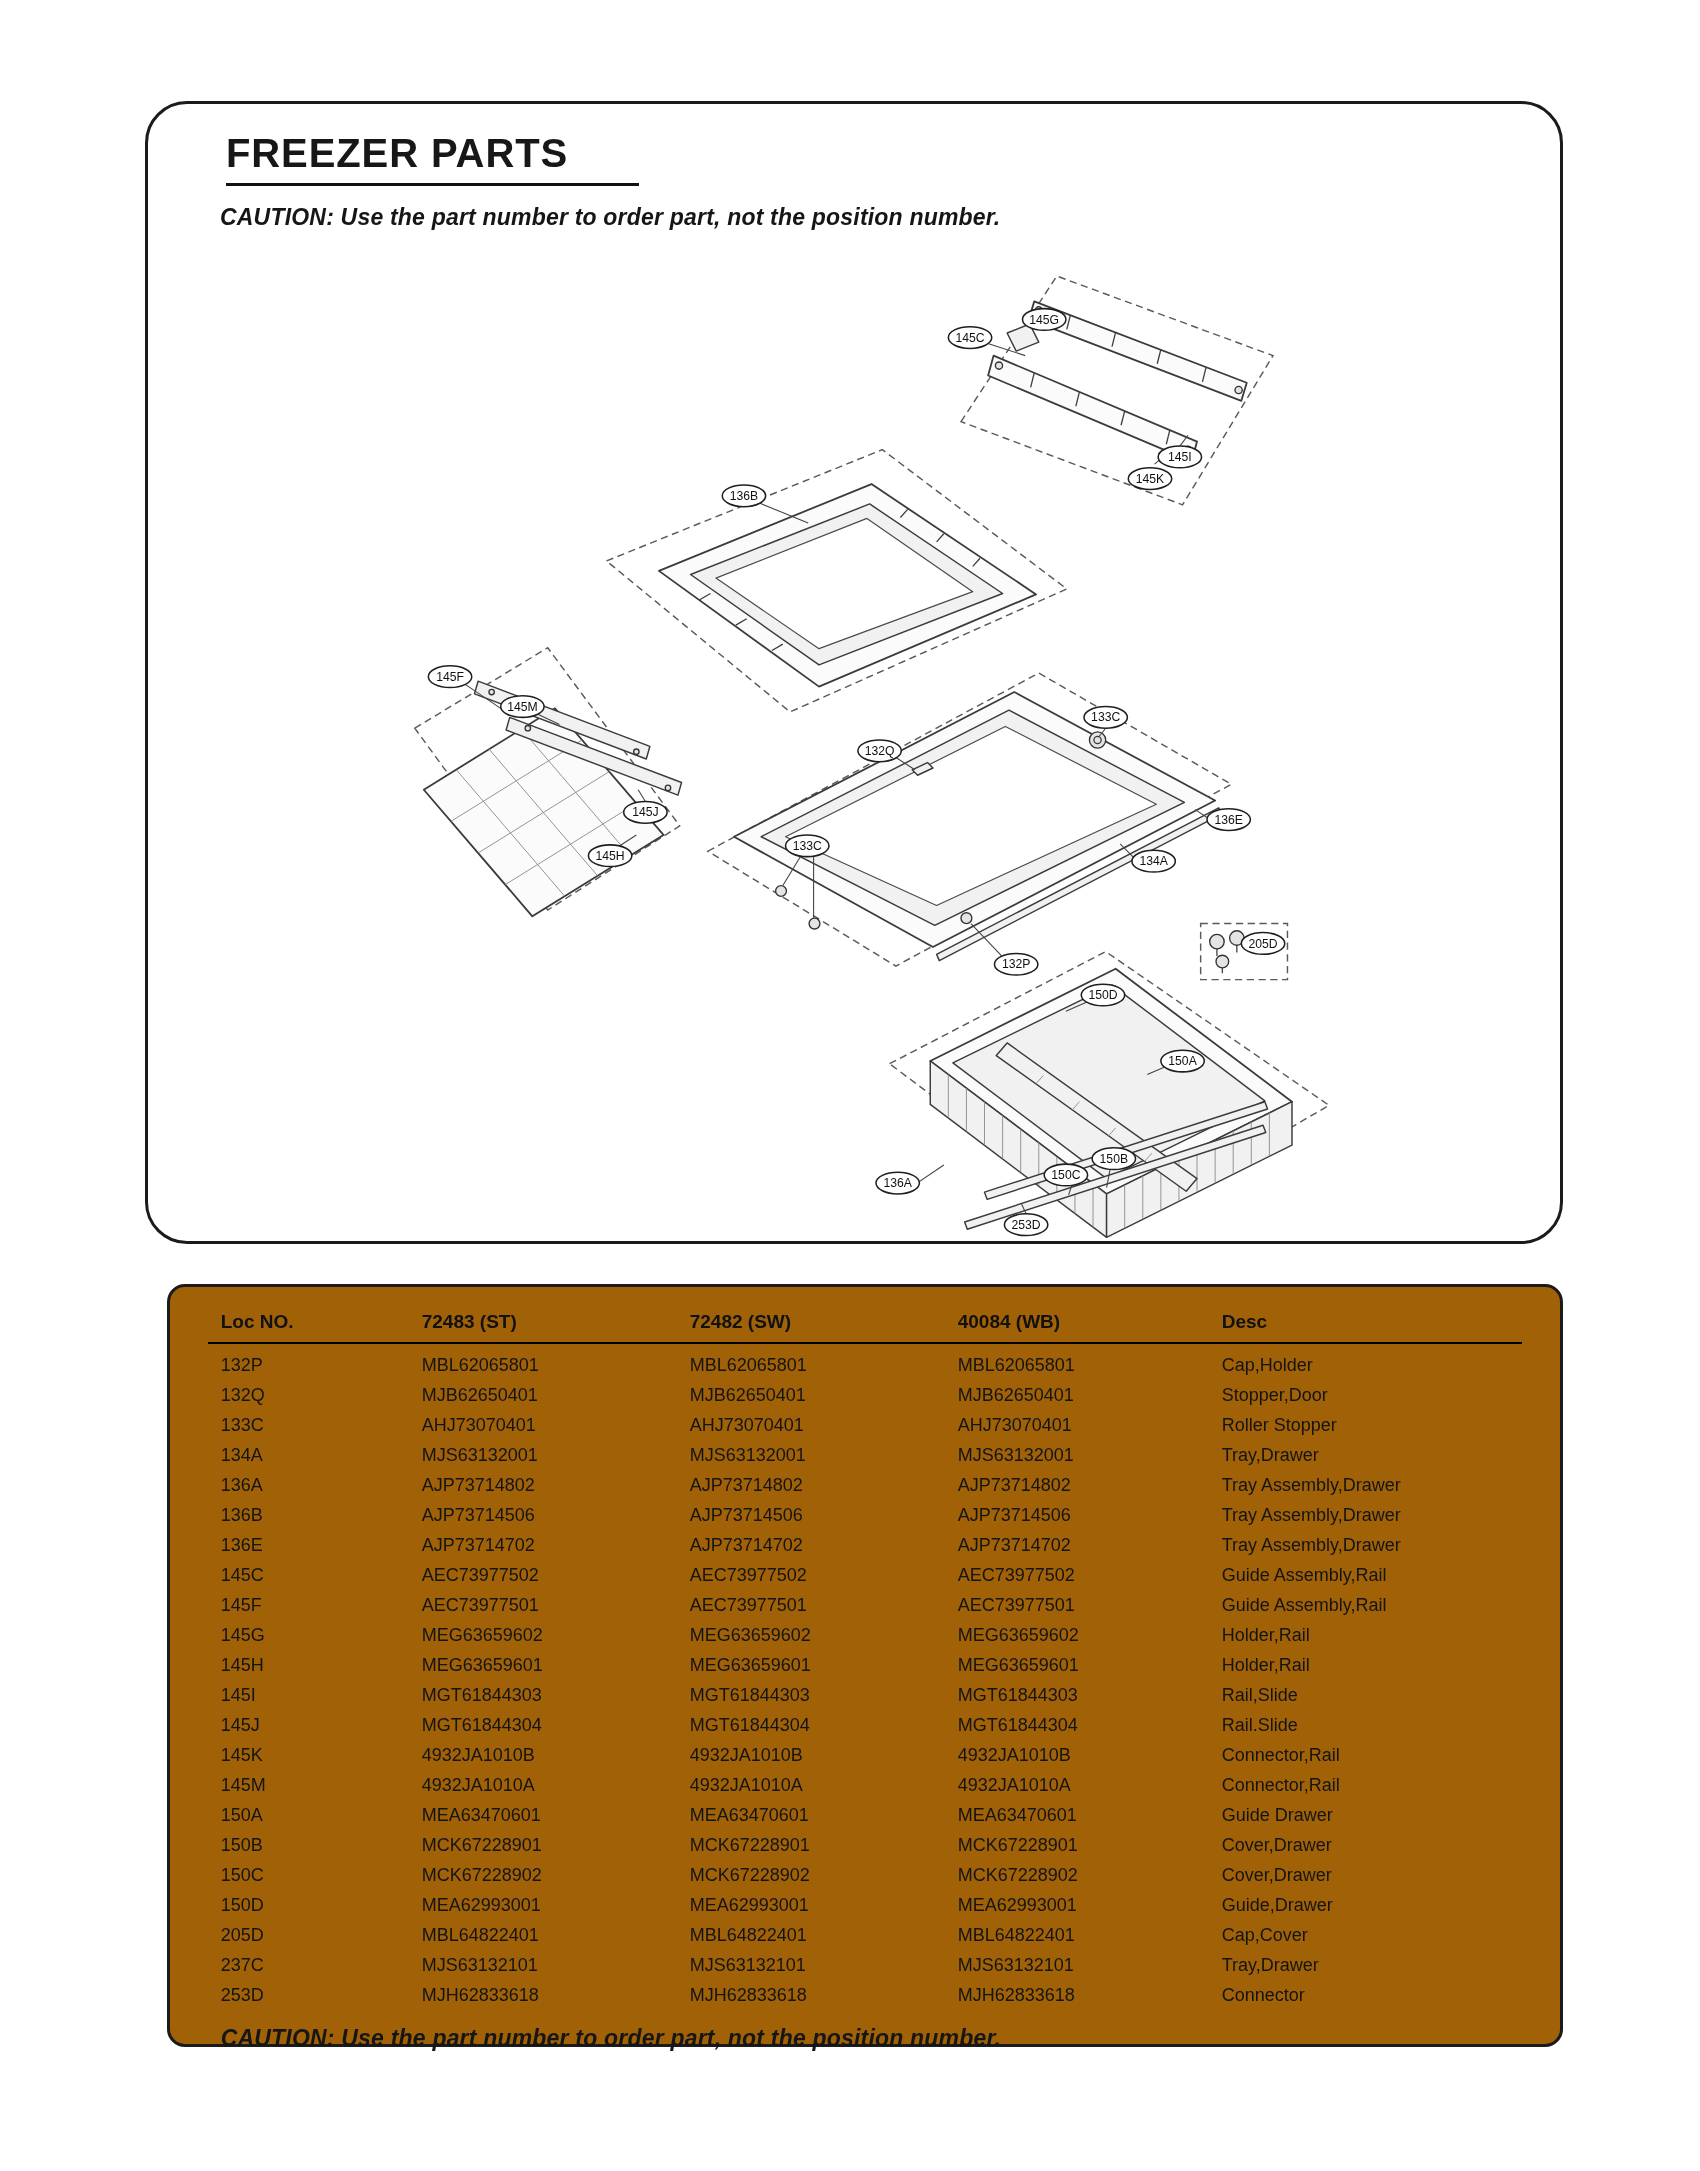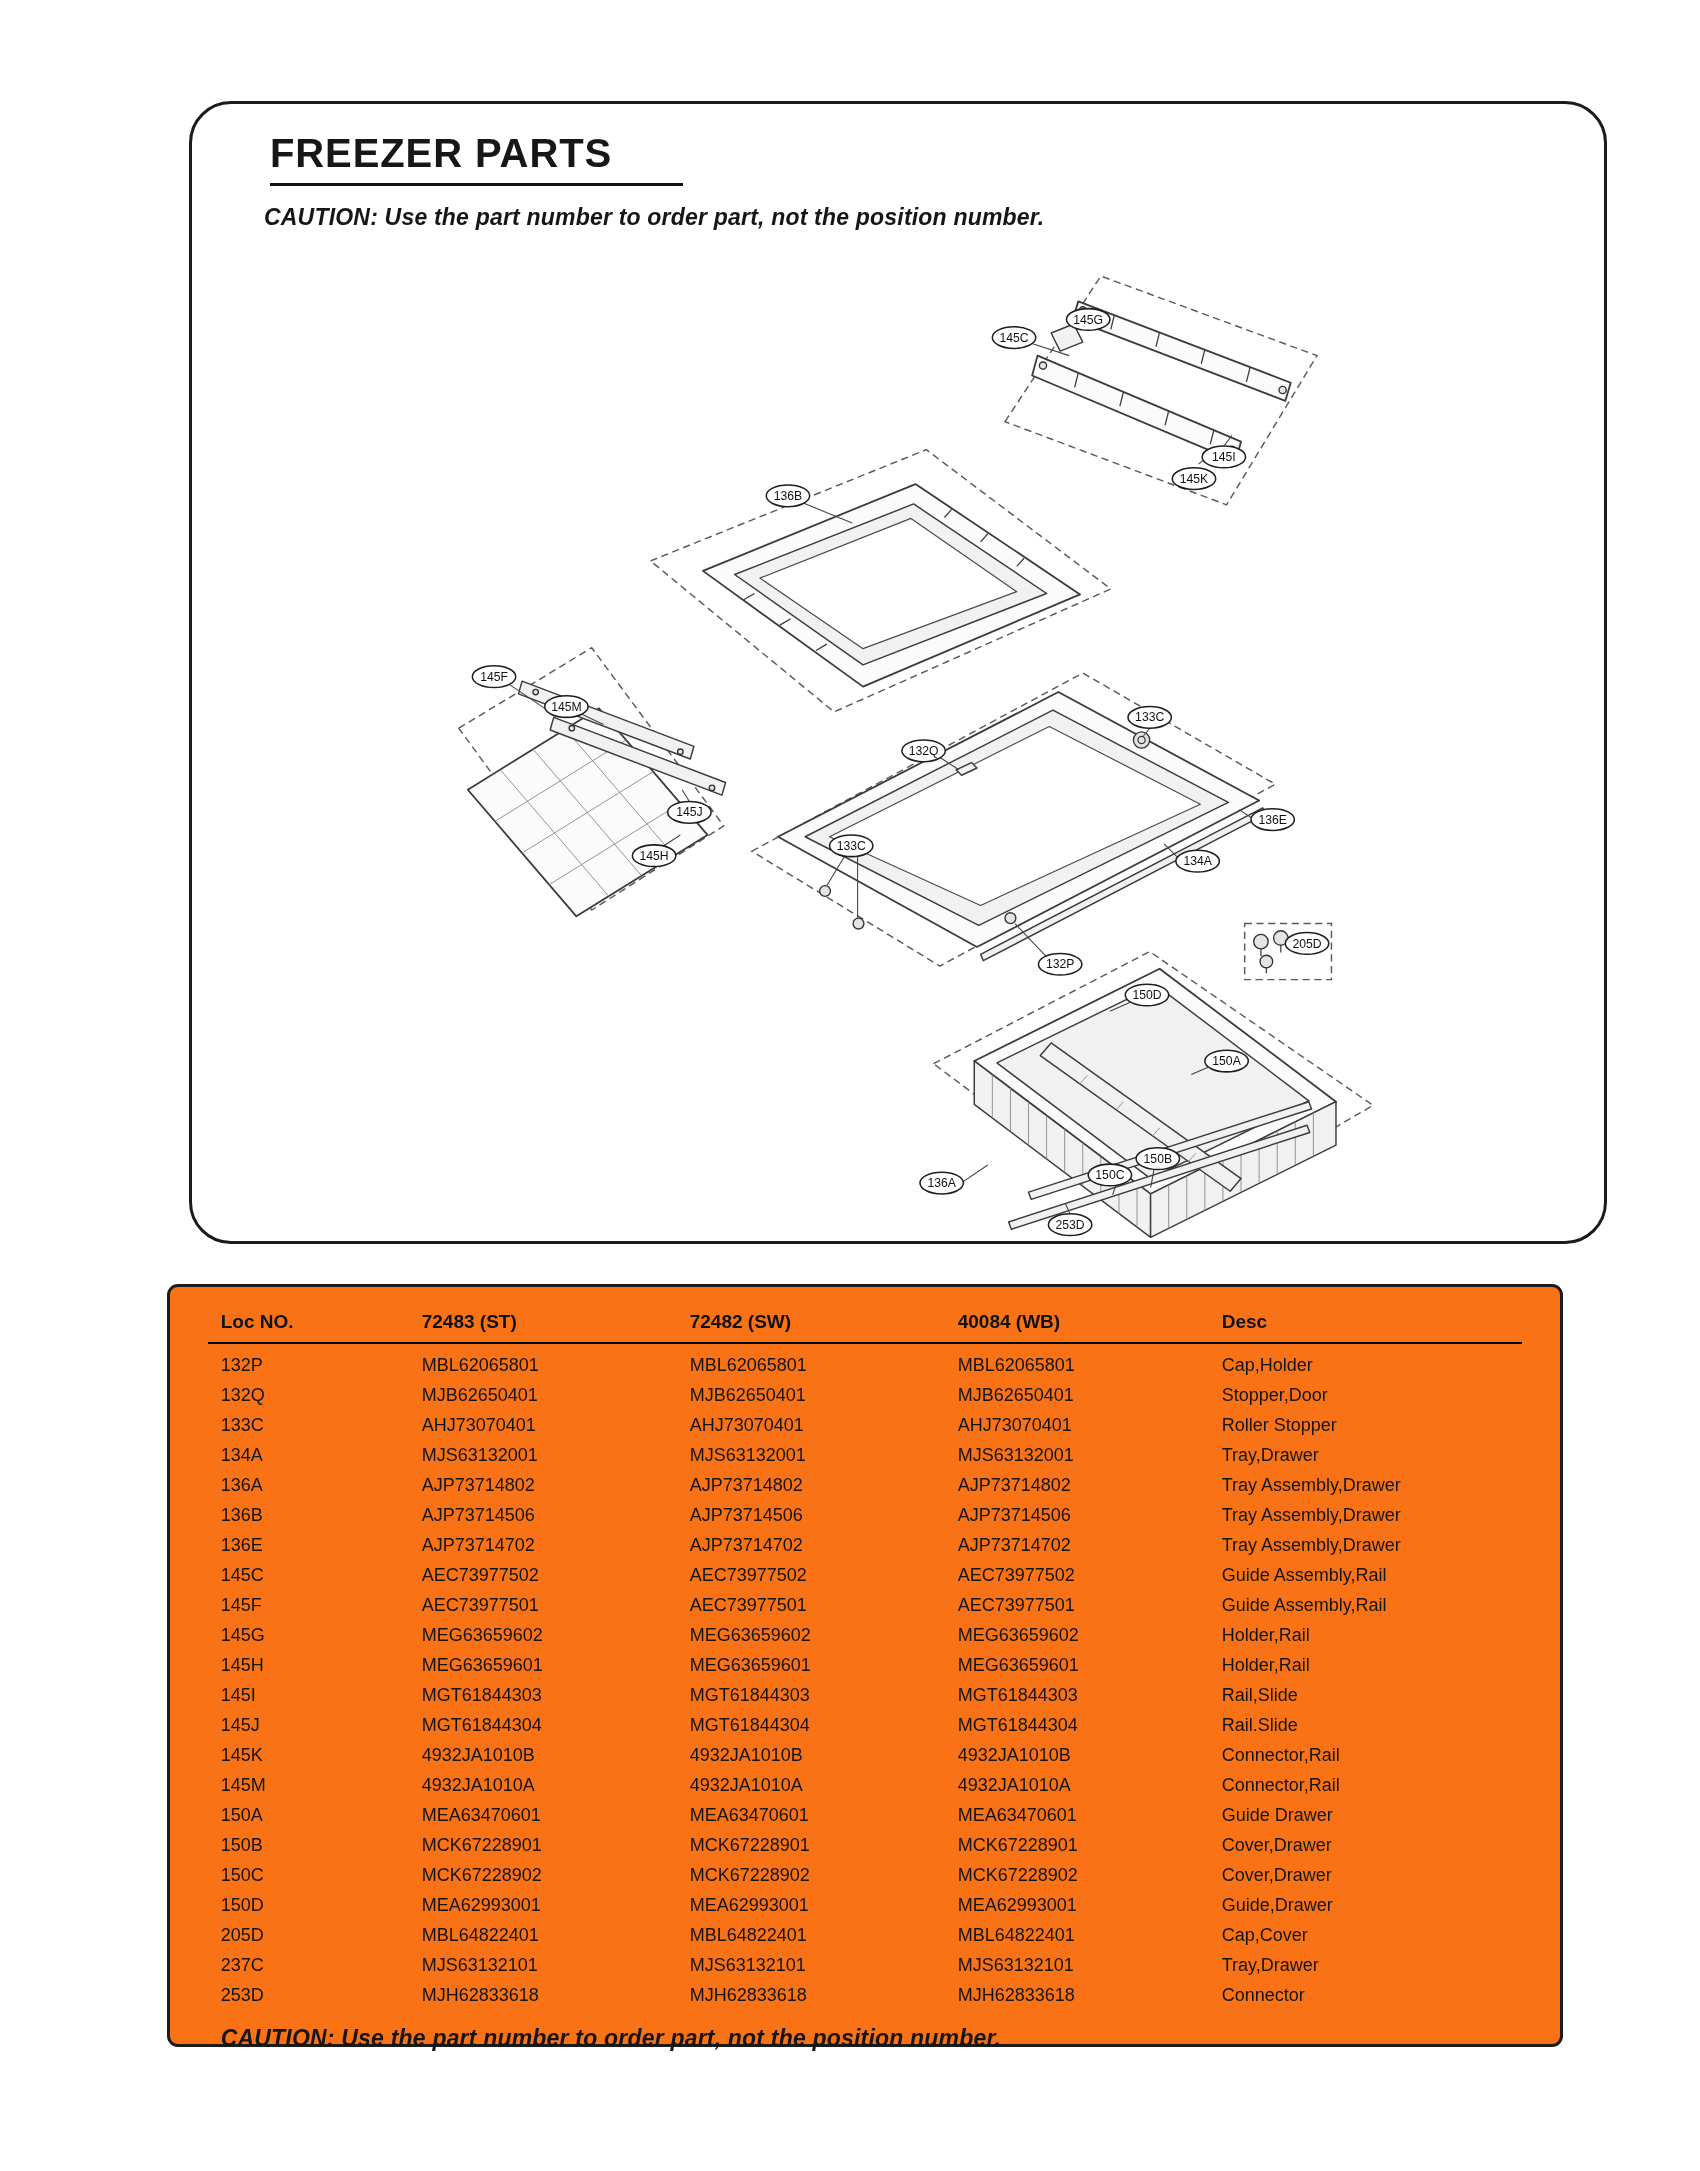--- a/index.html
+++ b/index.html
@@ -2,36 +2,36 @@
 <html style="font-size:14.5px"><head>
 <meta charset="utf-8">
 <style>
   html,body{margin:0;padding:0;}
   body{
     width:1701px;height:2171px;position:relative;background:#ffffff;
     font-family:"Liberation Sans", sans-serif;color:#111;
   }
   .top-box{
     position:absolute;left:145px;top:101px;width:1418px;height:1143px;
-    border:3.6px solid #1b1b1b;border-radius:42px;background:#fff;box-sizing:border-box;margin-left:44px;
+    border:3.6px solid #1b1b1b;border-radius:42px;background:#fff;box-sizing:border-box;
   }
   .title-wrap{margin:27px 0 0 78px;}
   .page-title{
     display:inline-block;margin:0;font-size:40px;font-weight:600;letter-spacing:0.9px;
     border-bottom:3.6px solid #111;padding:0 71px 7.2px 0;color:#171717;
   }
   .caution{
     font-style:italic;font-weight:bold;font-size:23px;color:#161616;letter-spacing:0.2px;
   }
   .caution.top{margin:18px 0 0 72px;}
   .diagram-svg{position:absolute;left:0px;top:143px;width:1418px;height:995px;}
 
   .table-box{
     position:absolute;left:167px;top:1284px;width:1396px;height:763px;
-    border:3.6px solid #1b1b1b;border-radius:11px;background:#f97316;box-sizing:border-box;
+    border:3.6px solid #1b1b1b;border-radius:18px;background:#a16207;box-sizing:border-box;
     padding:20px 38px 0 38px;
   }
   table.parts{border-collapse:collapse;width:100%;table-layout:fixed;}
   table.parts th{
     text-align:left;font-size:19px;font-weight:bold;padding:3.6px 0 9px 0;
     border-bottom:2.7px solid #000;color:#111;
   }
   table.parts th:first-child, table.parts td:first-child{padding-left:12.7px;width:201px;}
   table.parts th:nth-child(2), table.parts td:nth-child(2){width:268px;}
   table.parts th:nth-child(3), table.parts td:nth-child(3){width:268px;}

